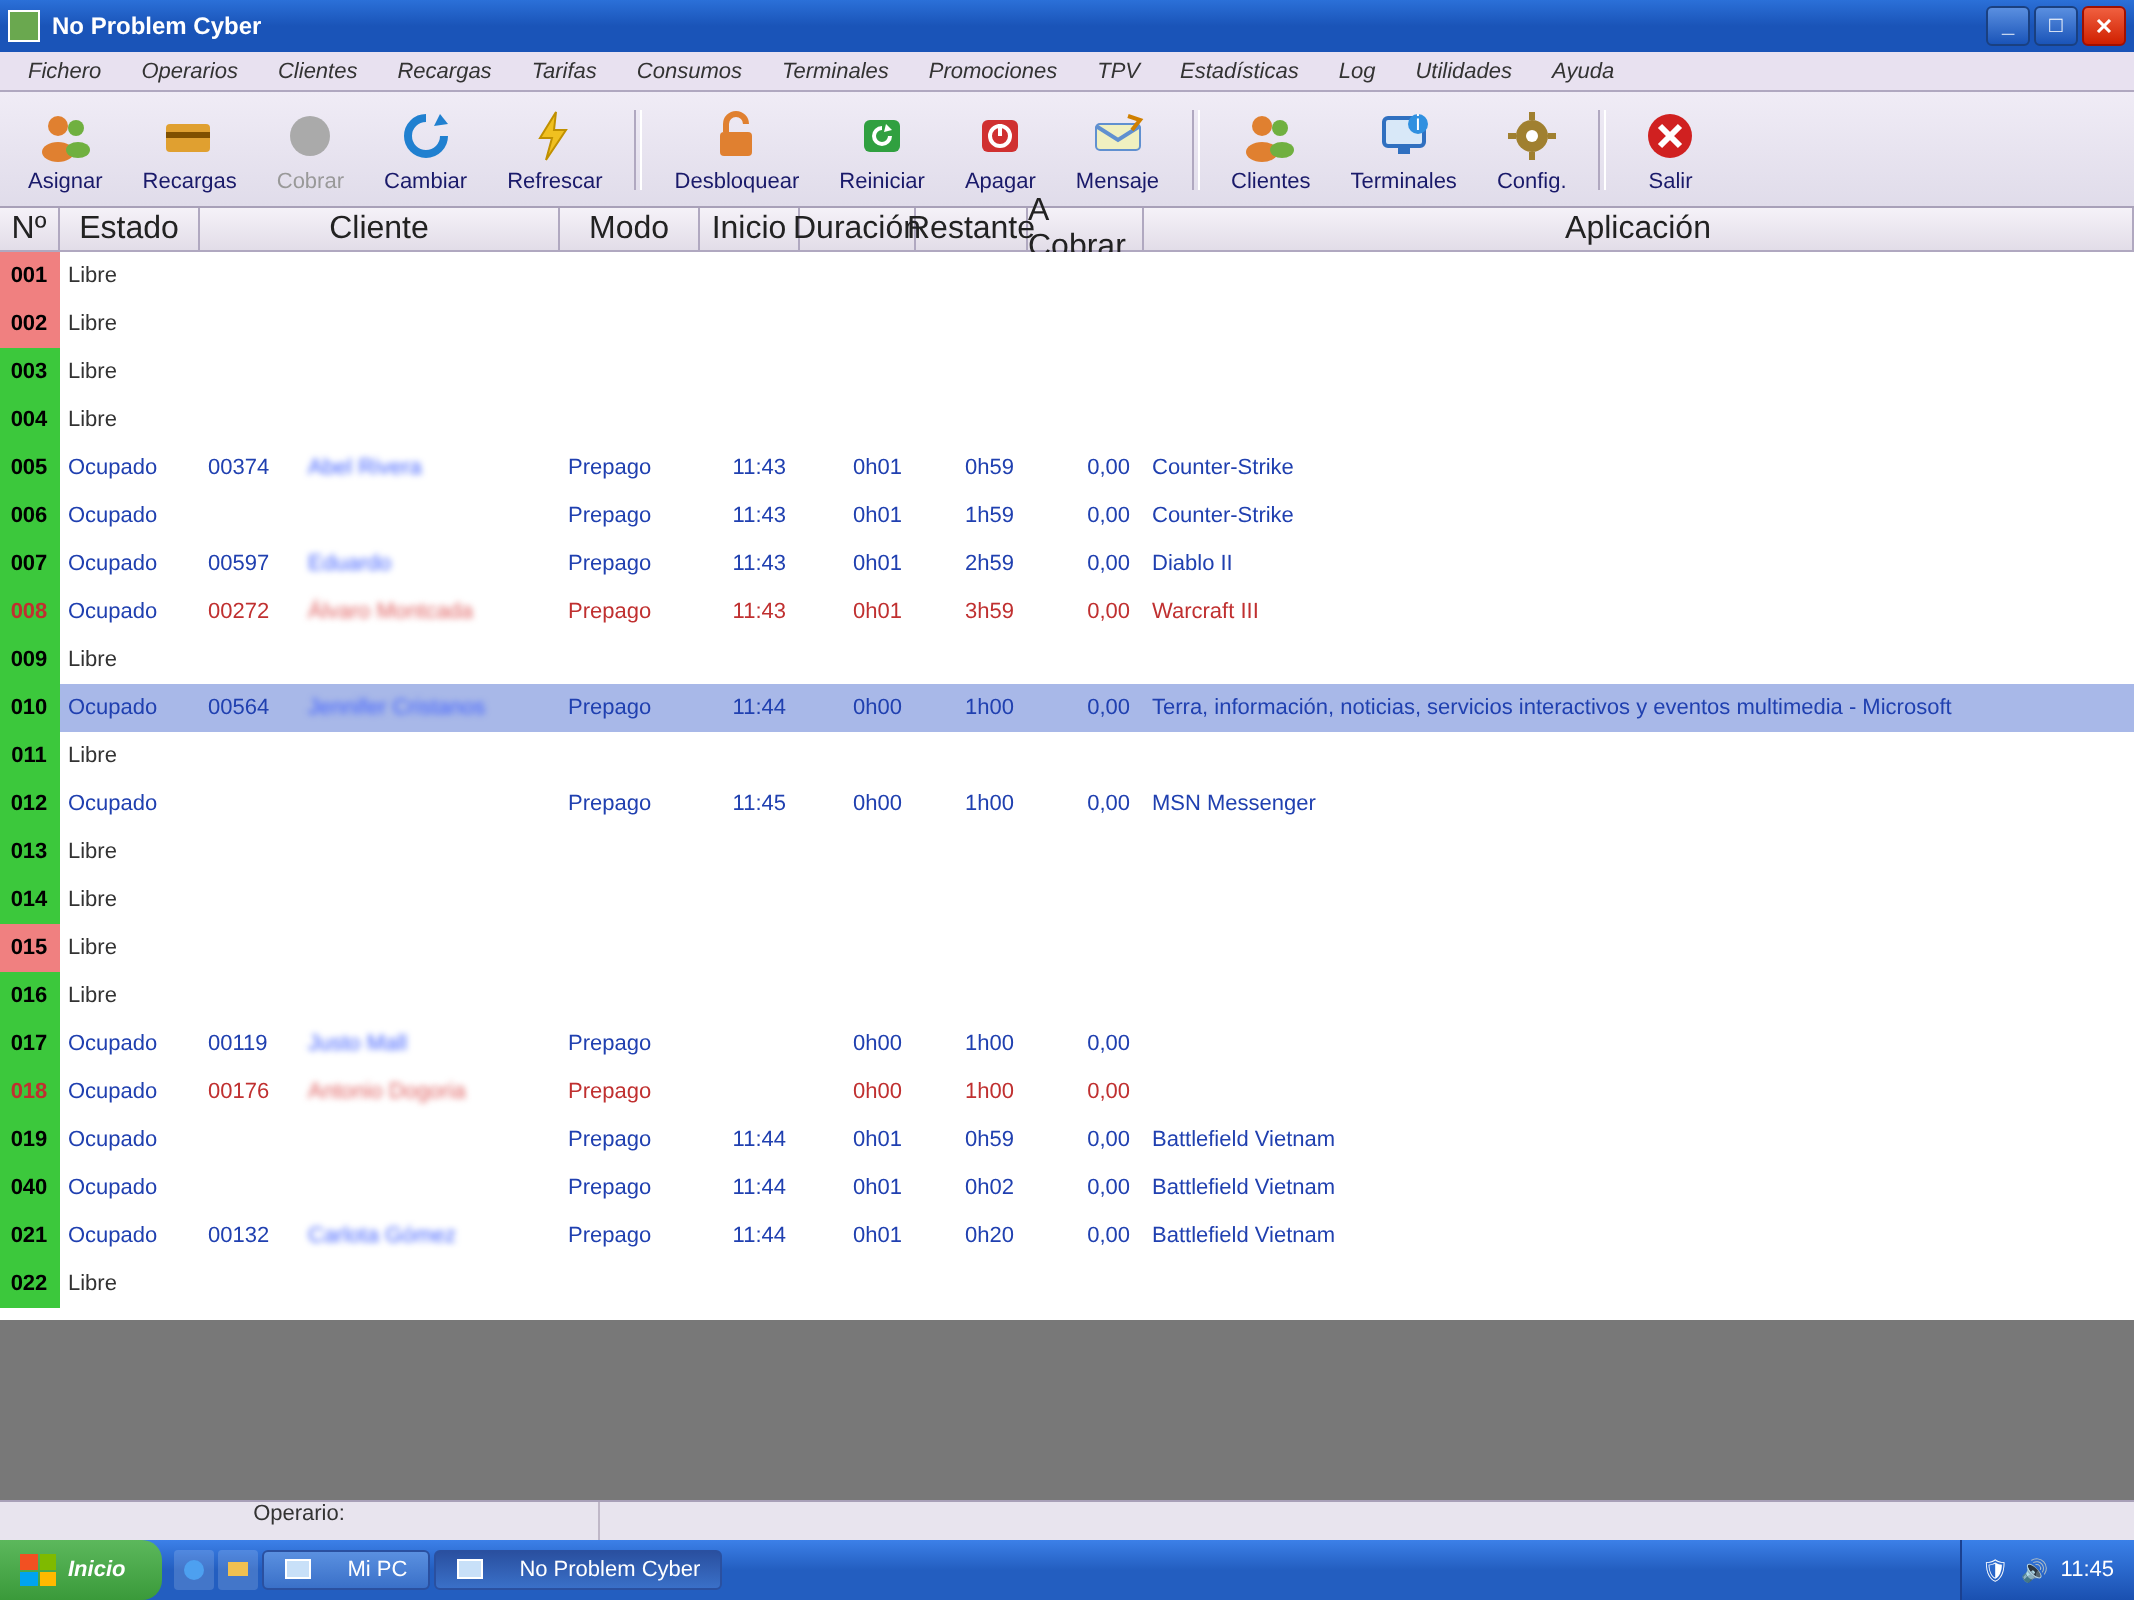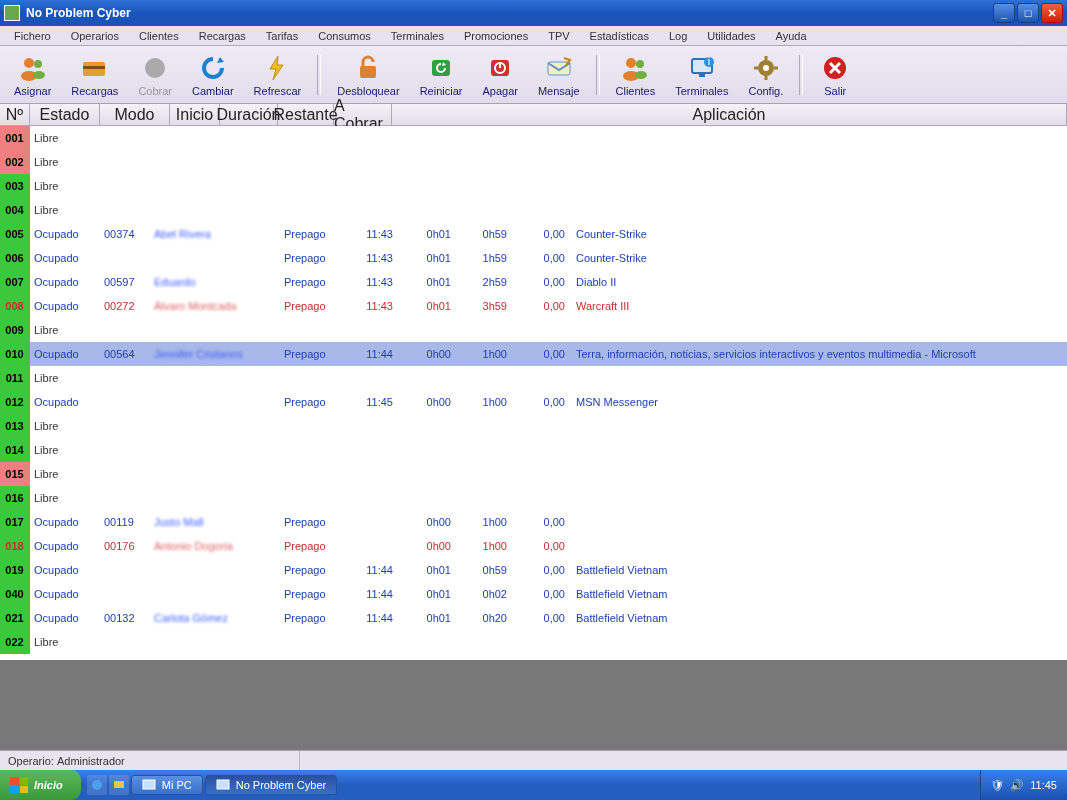--- a/index.html
+++ b/index.html
@@ -9,21 +9,21 @@
 .titlebar { height: 26px; background: linear-gradient(180deg, #2b70d8 0%, #1a54b8 50%, #1a54b8 100%); display: flex; align-items: center; padding: 0 4px; color: #fff; }
 .titlebar .icon { width: 16px; height: 16px; background: #6aa84f; border: 1px solid #fff; margin-right: 6px; }
 .titlebar .title { flex: 1; font-weight: bold; font-size: 12px; }
 .titlebar .btns { display: flex; gap: 2px; }
 .titlebar .winbtn { width: 22px; height: 20px; border-radius: 3px; display: flex; align-items: center; justify-content: center; font-weight: bold; cursor: pointer; }
 .titlebar .min, .titlebar .max { background: linear-gradient(#5a8fe0,#1a54b8); border: 1px solid #1a4080; color:#fff; }
 .titlebar .close { background: linear-gradient(#f06040,#d02000); border: 1px solid #a01000; color:#fff; }
 
 
 .menubar { height: 20px; background: #e8e1f0; border-bottom: 1px solid #b0a8c0; display: flex; align-items: center; padding: 0 4px; gap: 0; }
-.menubar .menu { padding: 2px 10px; cursor: pointer; color: #333; }
+.menubar .menu { padding: 2px 10px; cursor: pointer; color: #333; font-style: italic; }
 
 
 .toolbar { height: 58px; background: linear-gradient(180deg, #f0ecf6 0%, #e0dcea 100%); border-bottom: 1px solid #a8a0b8; display: flex; align-items: center; padding: 2px 4px; }
 .tbtn { display: flex; flex-direction: column; align-items: center; justify-content: center; padding: 2px 10px; cursor: pointer; color: #1a1a6a; }
 .tbtn.disabled { color: #999; }
 .tbtn .ticon { width: 32px; height: 30px; display: flex; align-items: center; justify-content: center; }
 .tbtn .tlabel { margin-top: 2px; font-size: 11px; }
 .tsep { width: 4px; height: 40px; border-left: 1px solid #b0a8c0; border-right: 1px solid #fff; margin: 0 6px; }
 svg { display: block; }
 
@@ -45,31 +45,31 @@
 .row.ocupado .cell.estado { color: #2040b0; }
 .row.warn .cell { color: #c03030; }
 .clientname { color: #4060ff; filter: blur(1.5px); }
 .clientname.warn { color: #e06060; }
 
 
 .grayarea { height: 90px; background: #787878; }
 
 
 .statusbar { height: 20px; background: #e8e4ee; border-top: 1px solid #a8a0b8; display: flex; align-items: center; }
-.statusbar .sb { padding: 0 8px; border-right: 1px solid #c0b8c8; color: #333; height: 100%; display:flex; align-items:center; }
+.statusbar .sb { padding: 0 8px; border-right: 1px solid #c0b8c8; color: #333; height: 100%; display:flex; align-items:center;flex-direction:column; }
 .statusbar .sb:first-child { width: 300px; }
 
 
 .taskbar { height: 30px; background: linear-gradient(180deg, #3c80e8 0%, #235ec0 50%, #235ec0 100%); display: flex; align-items: stretch; }
 .startbtn { background: linear-gradient(180deg, #5cb85c 0%, #3a9a3a 100%); color: #fff; font-weight: bold; font-style: italic; font-size: 16px; display: flex; align-items: center; padding: 0 18px 0 10px; border-radius: 0 10px 10px 0; cursor: pointer; }
 .startbtn .winlogo { width: 18px; height: 16px; margin-right: 6px; display: grid; grid-template-columns: 1fr 1fr; grid-template-rows: 1fr 1fr; gap: 1px; }
 .winlogo div:nth-child(1){background:#f25022;} .winlogo div:nth-child(2){background:#7fba00;} .winlogo div:nth-child(3){background:#00a4ef;} .winlogo div:nth-child(4){background:#ffb900;}
 .taskbar .tasks { display: flex; align-items: center; gap: 2px; padding: 2px 6px; }
 .taskbar .ql { width: 20px; height: 20px; background: rgba(255,255,255,0.15); border-radius: 2px; cursor: pointer; display:flex; align-items:center; justify-content:center; }
-.taskbar .task { background: linear-gradient(180deg, #5a90e0 0%, #3a70c8 100%); border: 1px solid #2a50a0; border-radius: 3px; color: #fff; padding: 2px 10px; display: flex; align-items: center; gap: 6px; cursor: pointer; max-width: 160px; overflow: hidden; }
+.taskbar .task { background: linear-gradient(180deg, #5a90e0 0%, #3a70c8 100%); border: 1px solid #2a50a0; border-radius: 3px; color: #fff; padding: 2px 10px; display: flex; align-items: center; gap: 18px; cursor: pointer; max-width: 160px; overflow: hidden; }
 .taskbar .task.active { background: linear-gradient(180deg, #2a50a0 0%, #3a70c8 100%); }
 .taskbar .tray { margin-left: auto; background: linear-gradient(180deg, #3a80e8 0%, #1a50b0 100%); display: flex; align-items: center; gap: 6px; padding: 0 10px; color: #fff; border-left: 1px solid #1a4090; }
 
 .w-num{width:30px;} .w-estado{width:70px;} .w-cliid{width:50px;} .w-cliente{width:130px;} .w-modo{width:70px;} .w-inicio{width:50px;} .w-dur{width:58px;} .w-rest{width:56px;} .w-cob{width:58px;} .w-app{flex:1;}
 .th.w-num{width:30px;} .th.w-estado{width:70px;} .th.w-cliente{width:180px;} .th.w-modo{width:70px;} .th.w-inicio{width:50px;} .th.w-dur{width:58px;} .th.w-rest{width:56px;} .th.w-cob{width:58px;} .th.w-app{flex:1;}
 </style>
 </head>
 <body>
 
 <div class="titlebar">
@@ -230,20 +230,21 @@
           <path d="M10 9 l10 10 M20 9 l-10 10" stroke="#fff" stroke-width="3"></path>
         </svg>
       </div>
       <div class="tlabel">Salir</div>
     </div>
   </div>
 
 <div class="thead">
   <div class="th w-num">Nº</div>
   <div class="th w-estado">Estado</div>
+  <div class="th w-cliente">Cliente</div>
   <div class="th w-modo">Modo</div>
   <div class="th w-inicio">Inicio</div>
   <div class="th w-dur">Duración</div>
   <div class="th w-rest">Restante</div>
   <div class="th w-cob">A Cobrar</div>
   <div class="th w-app">Aplicación</div>
 </div>
 
 <div class="rows" id="rows">
     <div class="row">

